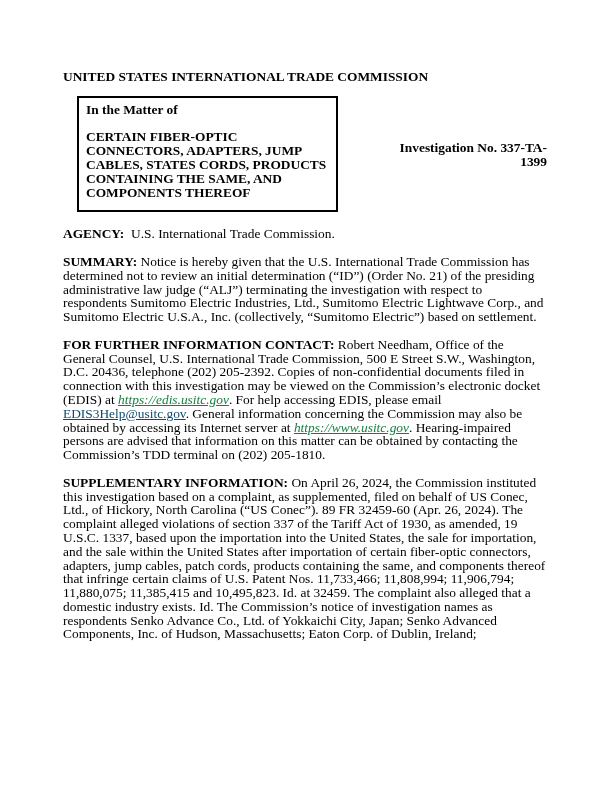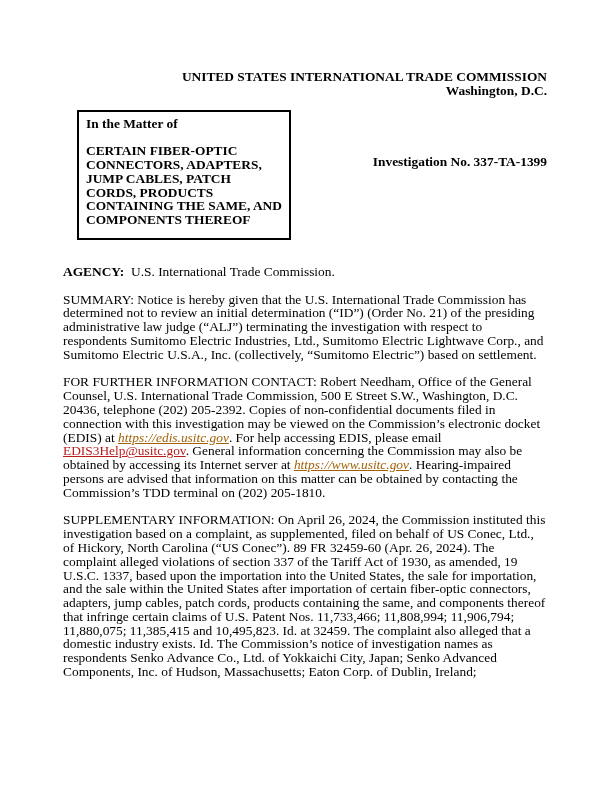--- a/index.html
+++ b/index.html
@@ -10,60 +10,59 @@
     box-sizing: border-box;
     padding: 70px 62px 0 63px;
     background: #ffffff;
     font-family: "Liberation Serif", serif;
     font-size: 13.4px;
     line-height: 13.8px;
     color: #000000;
     overflow: hidden;
     text-align: left;
   }
-  .doc-header { text-align: right; font-weight: bold; }
+  .doc-header { text-align: left; font-weight: bold; }
   .caption-row { display: flex; margin-top: 12px; margin-left: 14px; }
   .caption-box {
     box-sizing: border-box;
-    width: 214px;
+    width: 261px;
     border: 2px solid #000000;
     padding: 5px 5px 11px 7px;
     font-weight: bold;
     flex: none;
   }
   .itmo { margin-bottom: 13.8px; }
   .inv-cell { flex: 1; padding-left: 37px; padding-top: 45px; font-weight: bold; text-align: right; }
   .notice-title {
     font-weight: bold;
     text-align: center;
     max-width: 484px;
     margin: 15px auto 0 auto;
   }
   .para { margin: 13.8px 0 0 0; }
-  .para.first { margin-top: 25px; }
+  .para.first { margin-top: 15px; }
   .lbl { font-weight: bold; }
-  .seg-bold { font-weight: normal; }
+  .seg-bold { font-weight: bold; }
   .seg-italic { }
-  .seg-link { color: #b91c1c; text-decoration: underline; }
-  .seg-link-italic { color: #a16207; text-decoration: underline; font-style: italic; }
+  .seg-link { color: #0c4a6e; text-decoration: underline; }
+  .seg-link-italic { color: #15803d; text-decoration: underline; font-style: italic; }
 </style>
 </head>
 <body>
 
 <div class="page">
 
   <div class="doc-header">
     <div>UNITED STATES INTERNATIONAL TRADE COMMISSION</div>
-    <div>Washington, D.C.</div>
   </div>
 
   <div class="caption-row">
     <div class="caption-box">
       <div class="itmo">In the Matter of</div>
-      <div>CERTAIN FIBER-OPTIC CONNECTORS, ADAPTERS, JUMP CABLES, PATCH CORDS, PRODUCTS CONTAINING THE SAME, AND COMPONENTS THEREOF</div>
+      <div>CERTAIN FIBER-OPTIC CONNECTORS, ADAPTERS, JUMP CABLES, STATES CORDS, PRODUCTS CONTAINING THE SAME, AND COMPONENTS THEREOF</div>
     </div>
     <div class="inv-cell">
       <div>Investigation No. 337-TA-1399</div>
     </div>
   </div>
 
 
   <p class="para first"><span class="lbl">AGENCY:</span><span>&nbsp; </span><span>U.S. International Trade Commission.</span></p>
 
 

